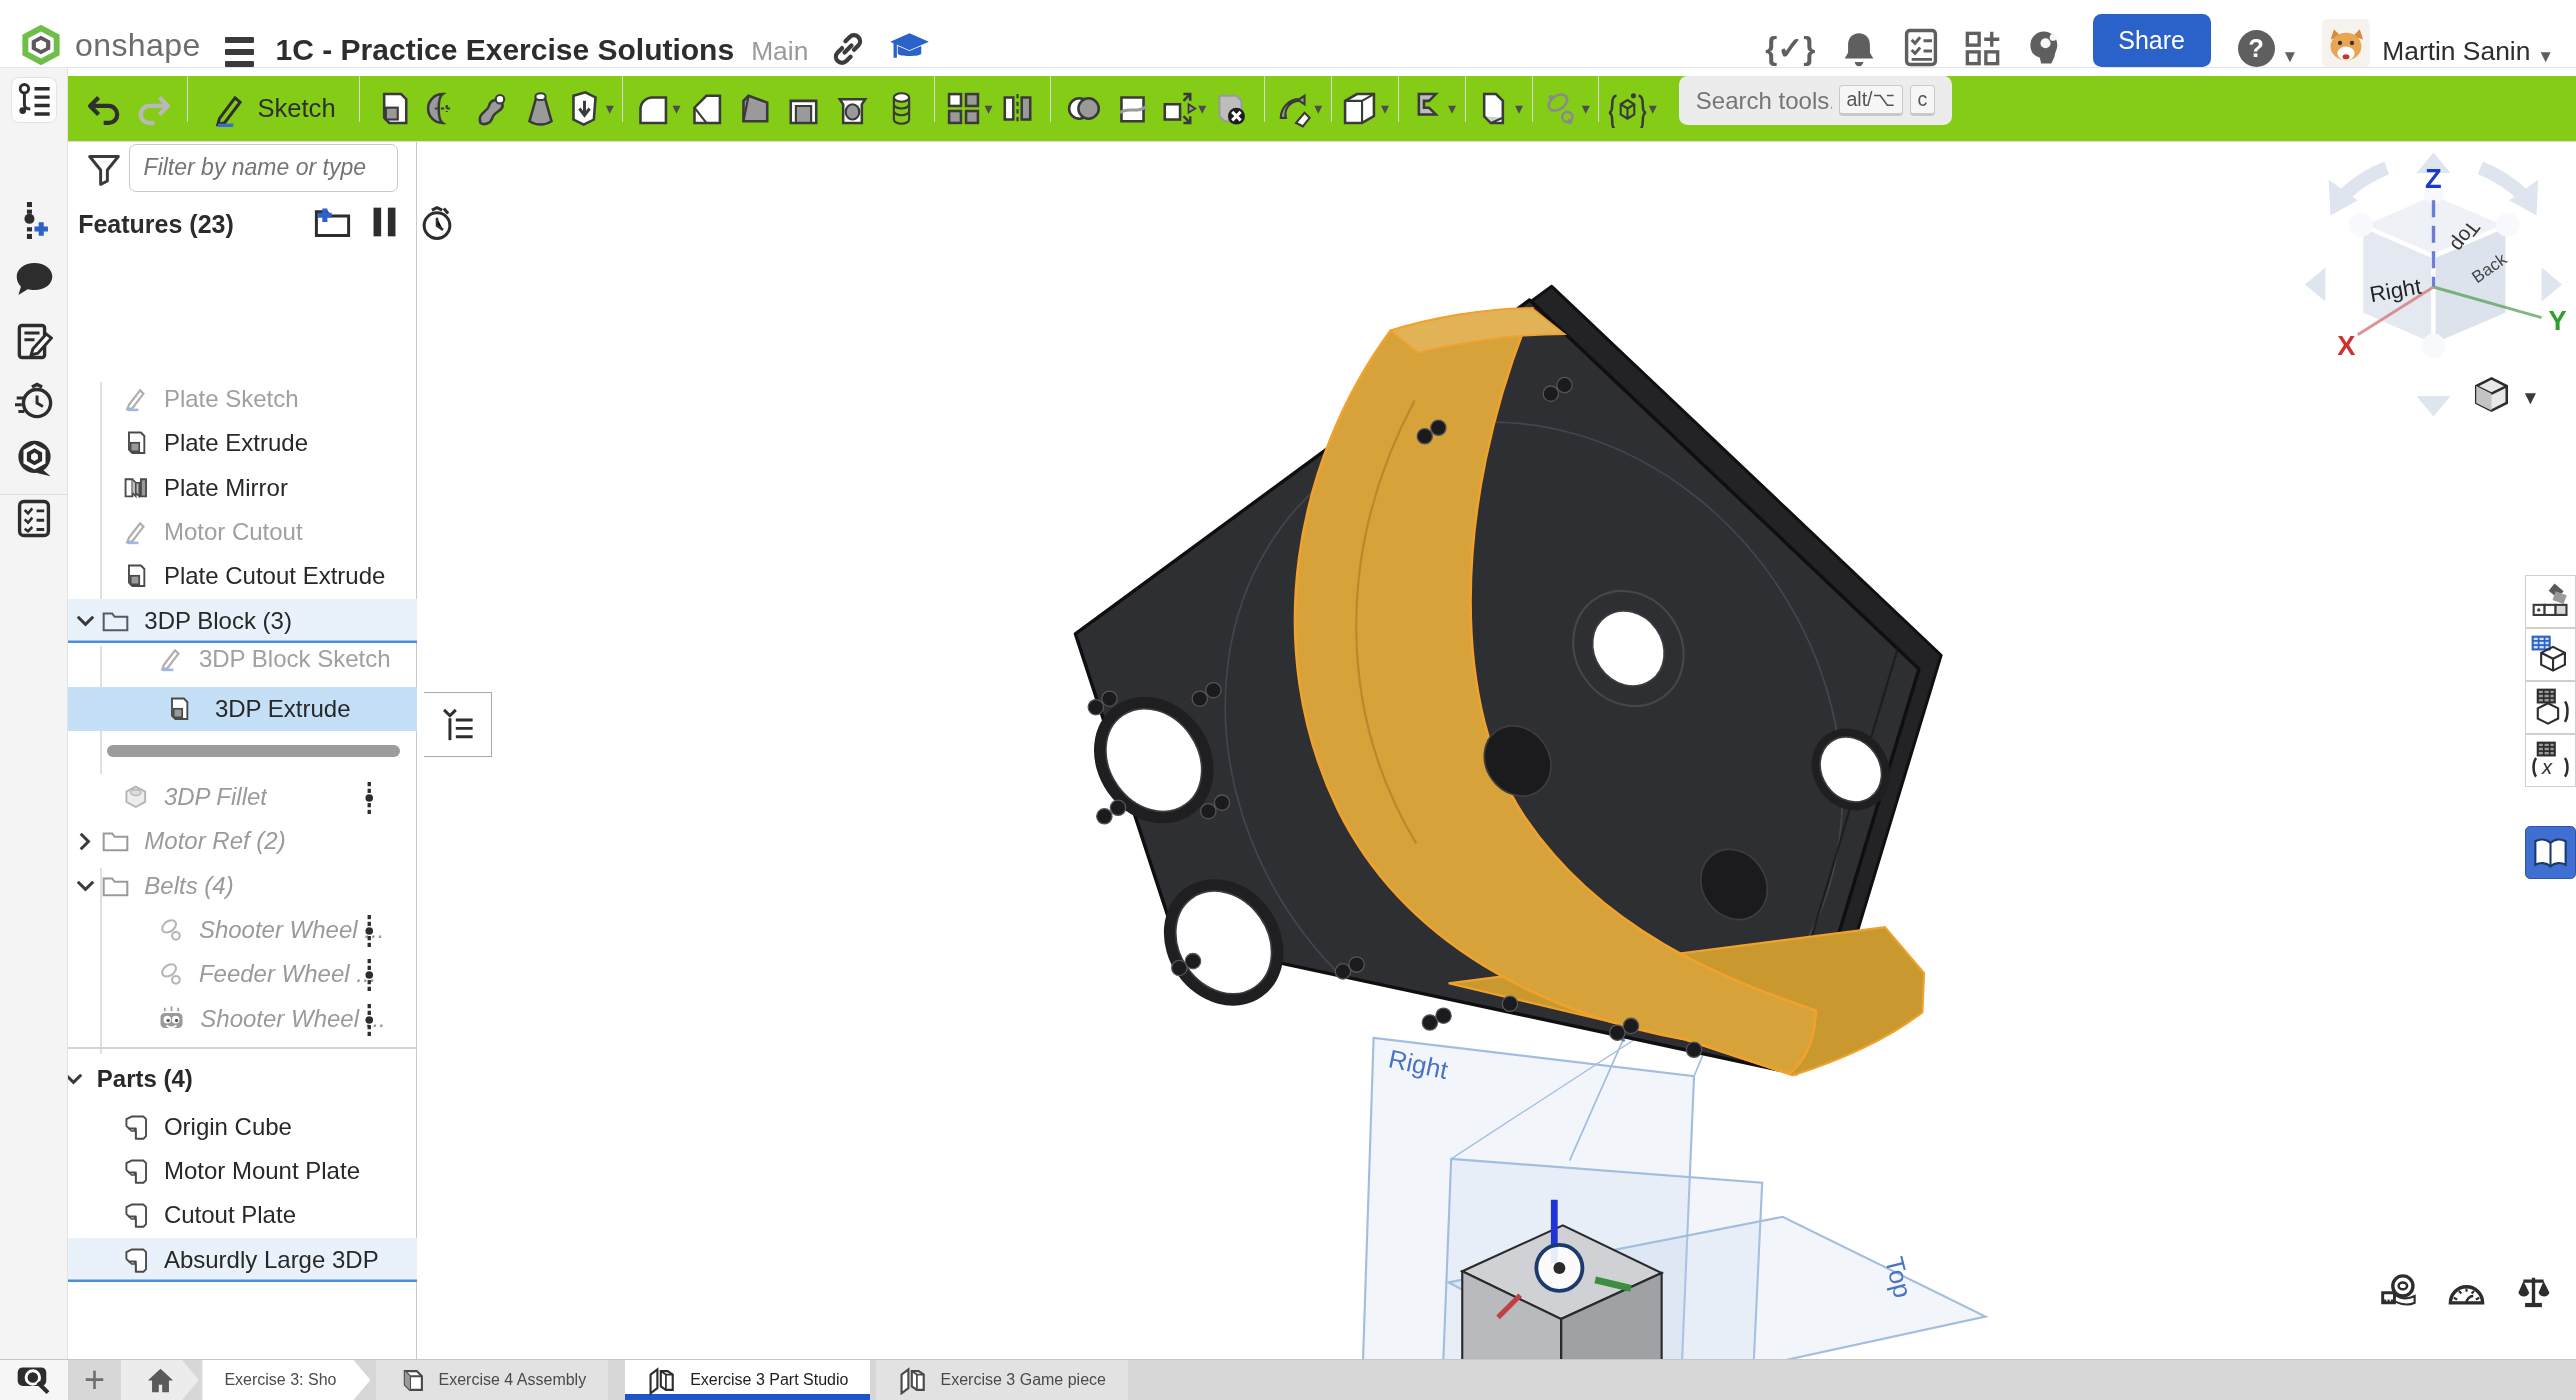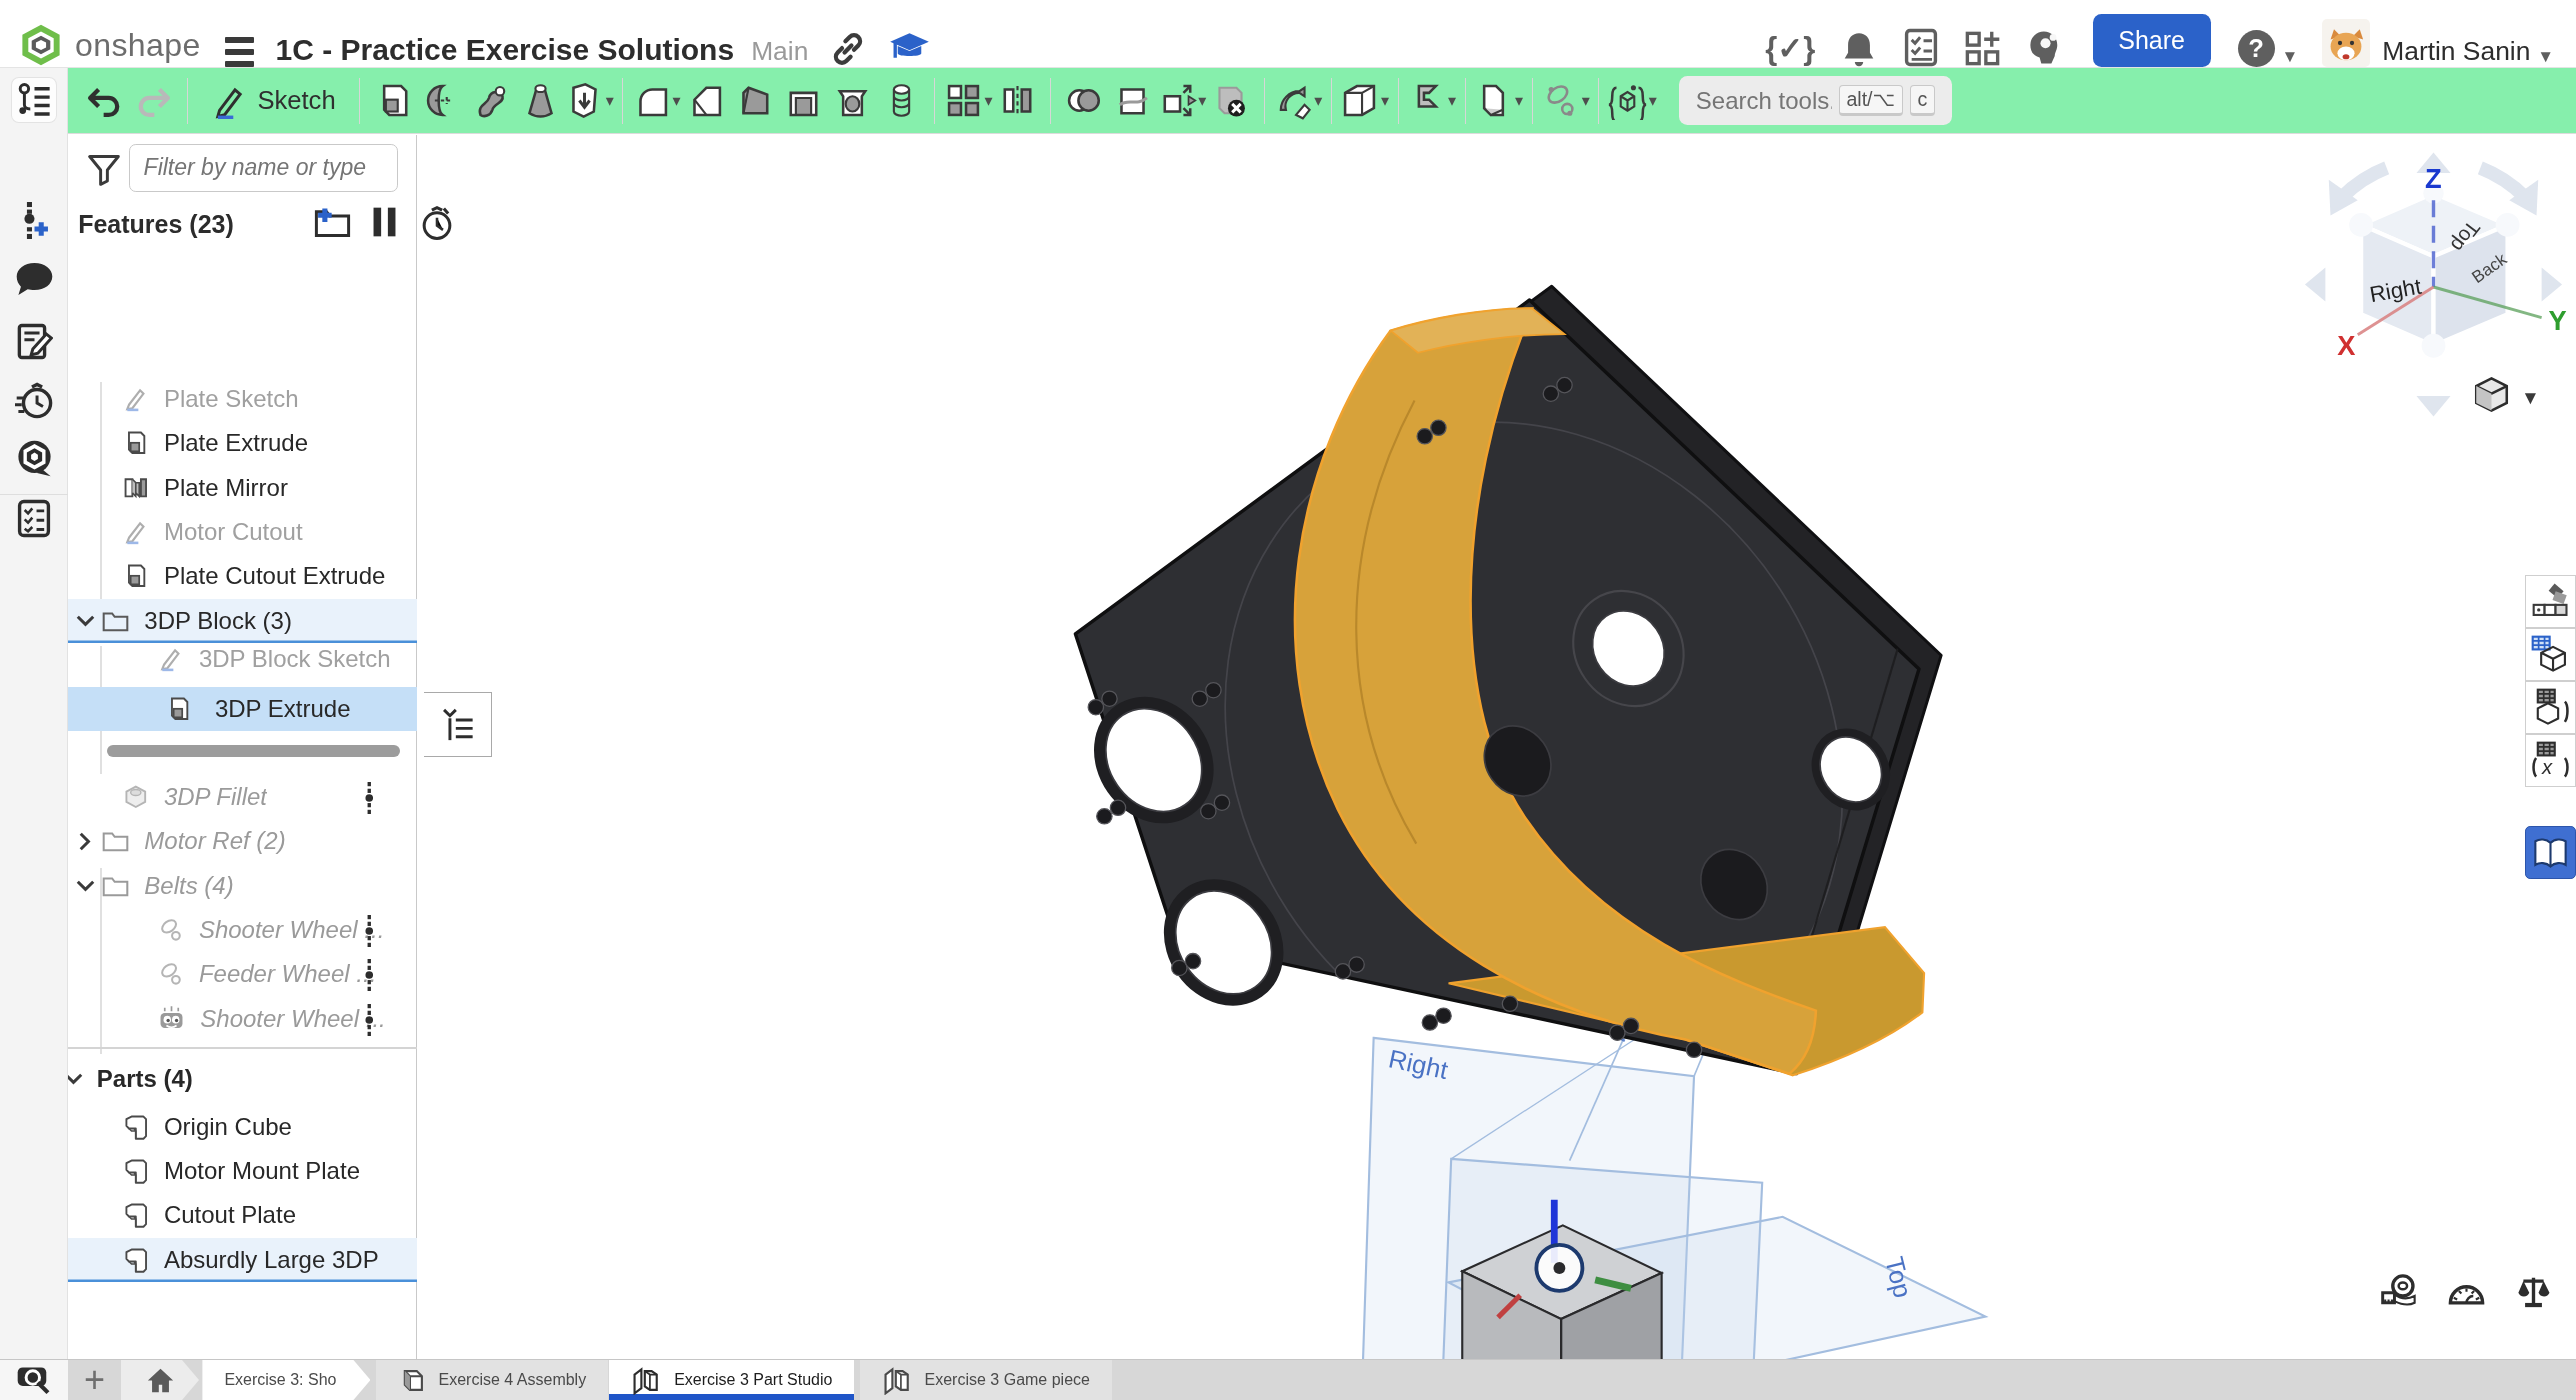--- a/index.html
+++ b/index.html
@@ -22,22 +22,22 @@
   .right-ic { margin-left:25.6px; display:flex; align-items:center; color:#5f5f5f; }
   .share-btn { margin-left:29px; background:#2b62c9; color:#fff; font-size:25px;
     padding:12px 25.6px; border-radius:8.5px; border:none; cursor:pointer; }
   .help-circle { margin-left:27px; width:37px; height:37px; border-radius:50%; background:#5f5f5f;
     color:#fff; font-size:25.6px; font-weight:bold; display:flex; align-items:center; justify-content:center; }
   .caret { font-size:17px; color:#5f5f5f; margin-left:6.8px; }
   .avatar { margin-left:24px; width:48px; height:48px; border-radius:5.1px; background:#f6f3ee; position:relative; overflow:hidden; }
   .user-name { margin-left:12px; font-size:26.4px; color:#2d2d2d; }
 
   
-  #toolbar { position:absolute; left:68px; top:68px; width:2508px; height:66px; background:#86efac;
-    border-bottom:0.9px solid #dcdcdc; display:flex; align-items:center; z-index:30; }
+  #toolbar { position:absolute; left:68px; top:76px; width:2508px; height:66px; background:#84cc16;
+    border-bottom:0.9px solid #dcdcdc; display:flex; z-index:30; }
   .tgroup { display:flex; align-items:center; height:100%; }
   .tdiv { width:0.9px; height:46px; background:#d7d7d7; margin:0 8.5px; }
   .tbtn { display:flex; align-items:center; justify-content:center; min-width:49px; height:55px;
     border-radius:5.1px; cursor:pointer; color:#3f3f3f; }
   .tbtn svg { width:39px; height:39px; }
   .tbtn .dd { font-size:16px; color:#4d4d4d; margin-left:1.7px; }
   .sketch-btn { display:flex; align-items:center; gap:10.2px; padding:0 15.3px; cursor:pointer; }
   .sketch-btn span { font-size:25.6px; color:#2f2f2f; }
   .search-tools { margin-left:22px; display:flex; align-items:center; background:#ececec;
     border-radius:8.5px; height:49px; padding:0 12px 0 17px; width:273px; position:relative; }
@@ -916,21 +916,21 @@
       <span>Exercise 3: Sho</span>
     </div>
     <div class="tab" style="margin-left:5.1px">
       <svg width="29" height="29" viewBox="0 0 34 34">
           <path d="M8 6 h14 l6 6 v16 H14 l-6 -6 z" fill="#fff" stroke="#4a4a4a" stroke-width="2.5"></path>
           <path d="M8 6 l6 6 h14 M14 12 v16" fill="none" stroke="#4a4a4a" stroke-width="2.5"></path>
           <path d="M8 6 l6 6 v16 l-6 -6 z" fill="#9a9a9a"></path>
         </svg>
       <span>Exercise 4 Assembly</span>
     </div>
-    <div class="tab active" style="margin-left:1px">
+    <div class="tab active" style="margin-left:17px">
       <svg width="31" height="29" viewBox="0 0 36 34">
           <path d="M4 10 l8 -6 v22 l-8 6 z" fill="#fff" stroke="#2d2d2d" stroke-width="2.5"></path>
           <path d="M16 6 h8 l6 4 v18 h-8 l-6 -4 z" fill="#fff" stroke="#2d2d2d" stroke-width="2.5"></path>
           <path d="M16 6 l6 4 h8 M22 10 v18" fill="none" stroke="#2d2d2d" stroke-width="2"></path>
         </svg>
       <span>Exercise 3 Part Studio</span>
     </div>
     <div class="tab" style="margin-left:5.1px">
       <svg width="31" height="29" viewBox="0 0 36 34">
           <path d="M4 10 l8 -6 v22 l-8 6 z" fill="#fff" stroke="#4a4a4a" stroke-width="2.5"></path>

